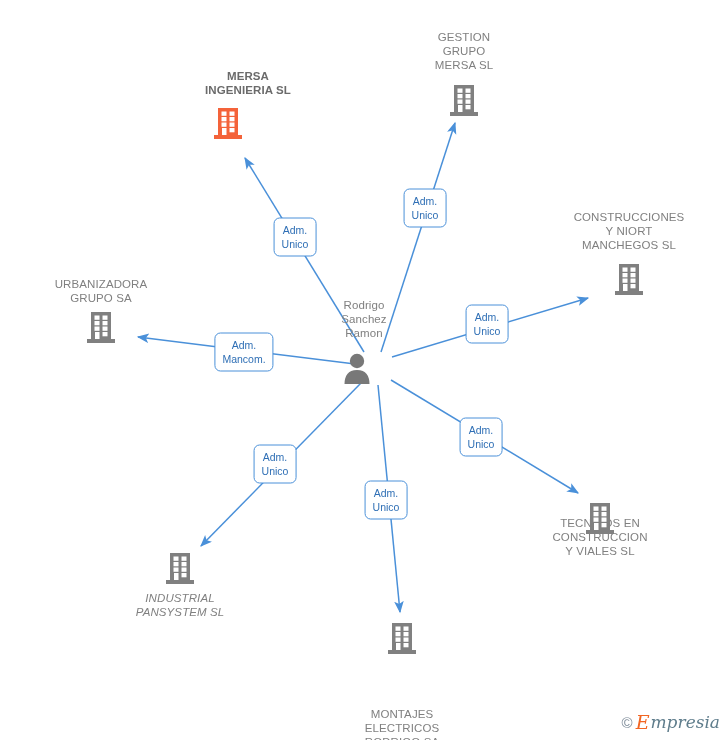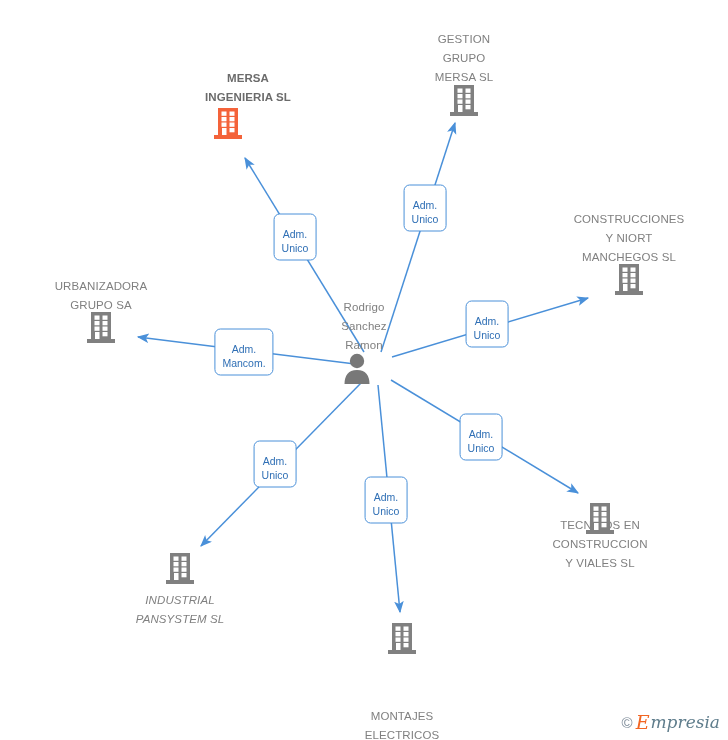--- a/index.html
+++ b/index.html
@@ -22,21 +22,21 @@
     height: 740px;
   }
   .node {
     position: absolute;
     text-align: center;
     transform: translate(-50%, 0);
   }
   .node-label {
     color: #808080;
     font-size: 11.5px;
-    line-height: 19px;
+    line-height: 14px;
     letter-spacing: 0.1px;
     white-space: pre-line;
   }
   .node-label.highlight {
     color: #6b6b6b;
     font-weight: bold;
     margin-left: 40px;
   }
   .node-icon {
     display: block;
@@ -44,21 +44,21 @@
   }
   .edge-label {
     position: absolute;
     background: #ffffff;
     border: 1.3px solid #4a90d9;
     border-radius: 6px;
     color: #2f6fb5;
     font-size: 10.5px;
     line-height: 14px;
     text-align: center;
-    padding: 12px 7px 5px 7px;
+    padding: 4px 7px 5px 7px;
     transform: translate(-50%, -50%);
     white-space: pre-line;
     box-sizing: border-box;
   }
   #watermark {
     position: absolute;
     right: 8px;
     bottom: 8px;
     display: flex;
     align-items: center;

